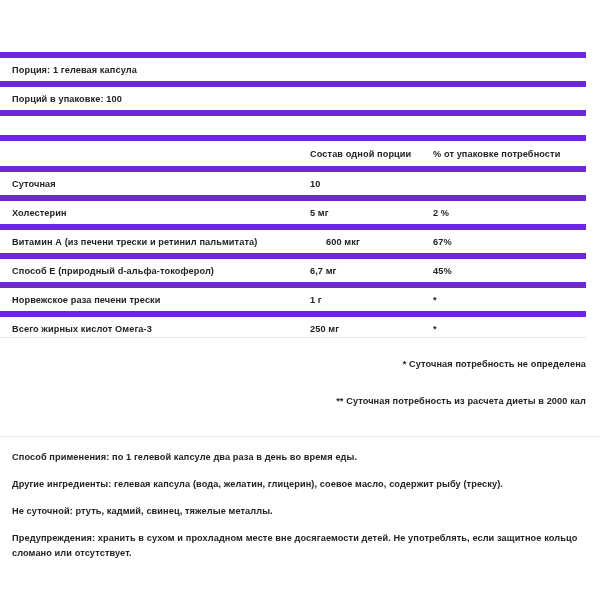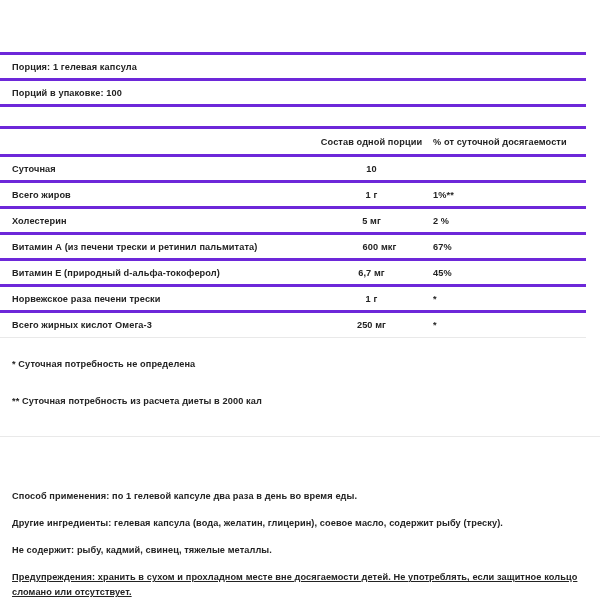--- a/index.html
+++ b/index.html
@@ -26,33 +26,33 @@
   
   .facts {
     position: absolute;
     left: 0;
     top: 52px;
     width: 586px;
     border-collapse: collapse;
     table-layout: fixed;
   }
   .facts tr {
-    border-top: 3px solid #6d28d9;
+    border-top: 6px solid #6d28d9;
   }
   .facts td {
     padding: 0;
     height: 23px;
     vertical-align: middle;
     font-size: 9.2px;
     font-weight: bold;
     letter-spacing: 0.1px;
     white-space: nowrap;
   }
   .facts td.c-name   { width: 310px; padding-left: 12px; box-sizing: border-box; }
-  .facts td.c-amount { width: 123px; text-align: center; }
+  .facts td.c-amount { width: 123px; }
   .facts td.c-dv     { width: 153px; }
 
   .facts tr.spacer td {
     height: 19px;
   }
   .facts tr.head td {
     height: 25px;
   }
   .facts td.indent { padding-left: 16px; }
 
@@ -72,48 +72,48 @@
     left: 12px;
     top: 359px;
     width: 574px;
   }
   .footnote {
     font-size: 9.2px;
     font-weight: bold;
     letter-spacing: 0.1px;
     margin: 0 0 27px 0;
     white-space: nowrap;
+    text-align: right;
   }
 
   
   .divider {
     position: absolute;
     left: 0;
     top: 436px;
     width: 600px;
     height: 1px;
     background: #e9e9e9;
   }
 
   
   .info {
     position: absolute;
     left: 12px;
     top: 450px;
     width: 576px;
-    margin-top: 39px;
   }
   .info p {
     font-size: 9.2px;
     font-weight: bold;
     letter-spacing: 0.1px;
     line-height: 15px;
     margin: 0 0 12px 0;
   }
-  .info p:last-child { margin-bottom: 0; text-decoration: underline; }
+  .info p:last-child { margin-bottom: 0; }
 </style>
 </head>
 <body>
 
 <div class="page">
 
   <table class="facts">
     <tbody>
       <tr>
         <td class="c-name">Порция: 1 гелевая капсула</td>
@@ -129,45 +129,40 @@
 
       <tr class="spacer">
         <td class="c-name"></td>
         <td class="c-amount"></td>
         <td class="c-dv"></td>
       </tr>
 
       <tr class="head">
         <td class="c-name"></td>
         <td class="c-amount">Состав одной порции</td>
-        <td class="c-dv">%  от суточной досягаемости</td>
+        <td class="c-dv">%  от упаковке потребности</td>
       </tr>
 
       <tr>
         <td class="c-name">Суточная</td>
         <td class="c-amount">10</td>
         <td class="c-dv"></td>
-      </tr>
-      <tr>
-        <td class="c-name">Всего жиров</td>
-        <td class="c-amount">1 г</td>
-        <td class="c-dv">1%**</td>
       </tr>
       <tr>
         <td class="c-name">Холестерин</td>
         <td class="c-amount">5 мг</td>
         <td class="c-dv">2 %</td>
       </tr>
       <tr>
         <td class="c-name">Витамин А (из печени трески и ретинил пальмитата)</td>
         <td class="c-amount indent">600 мкг</td>
         <td class="c-dv">67%</td>
       </tr>
       <tr>
-        <td class="c-name">Витамин Е (природный d-альфа-токоферол)</td>
+        <td class="c-name">Способ Е (природный d-альфа-токоферол)</td>
         <td class="c-amount">6,7 мг</td>
         <td class="c-dv">45%</td>
       </tr>
       <tr>
         <td class="c-name">Норвежское раза печени трески</td>
         <td class="c-amount">1 г</td>
         <td class="c-dv">*</td>
       </tr>
       <tr>
         <td class="c-name">Всего жирных кислот Омега-3</td>
@@ -182,17 +177,17 @@
   <div class="footnotes">
     <p class="footnote">* Суточная потребность не определена</p>
     <p class="footnote">** Суточная потребность из расчета диеты в 2000 кал</p>
   </div>
 
   <div class="divider"></div>
 
   <div class="info">
     <p>Способ применения: по 1 гелевой капсуле два раза в день во время еды.</p>
     <p>Другие ингредиенты: гелевая капсула (вода, желатин, глицерин), соевое масло, содержит рыбу (треску).</p>
-    <p>Не содержит: рыбу, кадмий, свинец, тяжелые металлы.</p>
+    <p>Не суточной: ртуть, кадмий, свинец, тяжелые металлы.</p>
     <p>Предупреждения: хранить в сухом и прохладном месте вне досягаемости детей. Не употреблять, если защитное кольцо сломано или отсутствует.</p>
   </div>
 
 </div>
 
 </body></html>

